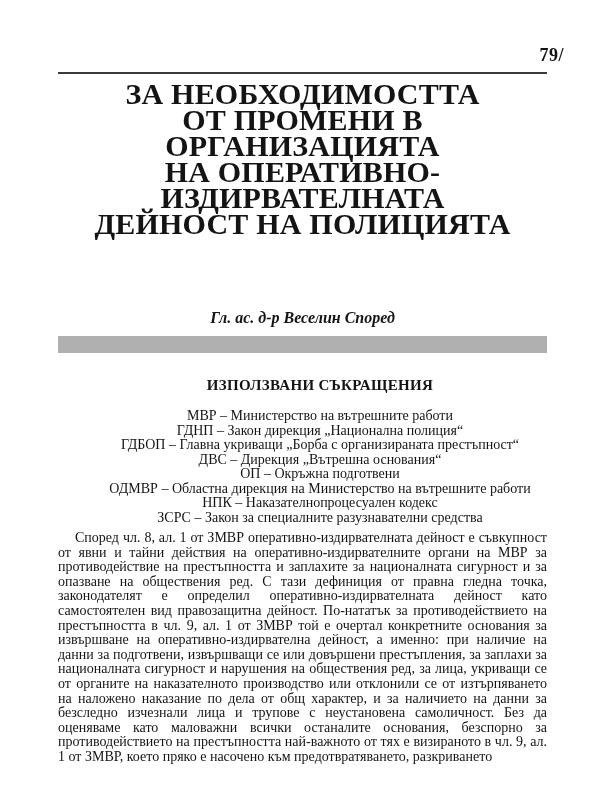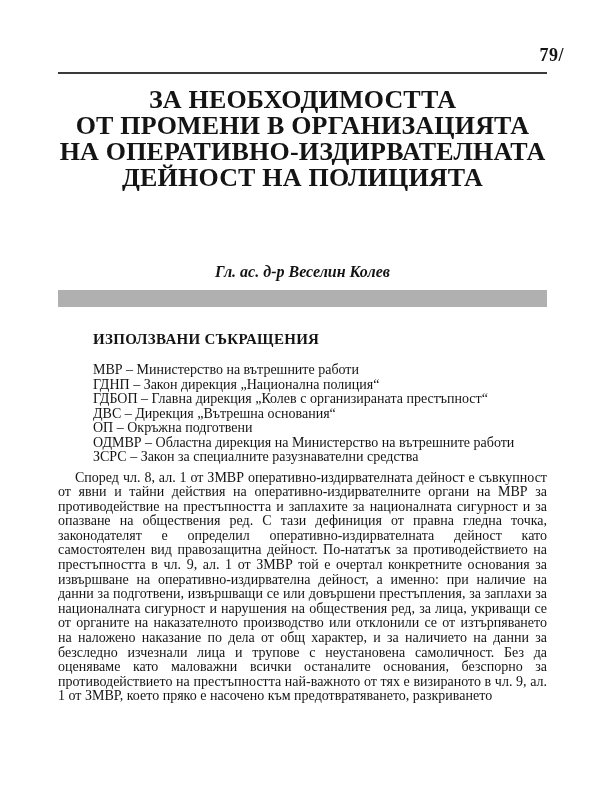--- a/index.html
+++ b/index.html
@@ -35,42 +35,43 @@
     line-height: 19px;
     font-weight: bold;
     letter-spacing: 0.5px;
   }
   .header-rule {
     margin-top: 7px;
     height: 2px;
     background: var(--rule);
   }
   .article-title {
-    margin-top: 13px;
+    margin-top: 7px;
     text-align: center;
     font-weight: bold;
-    font-size: 26px;
+    font-size: 30px;
     line-height: 26px;
     letter-spacing: 0.2px;
   }
   .author-byline {
     margin-top: 73px;
     text-align: center;
     font-weight: bold;
     font-style: italic;
     font-size: 16px;
     line-height: 16px;
   }
   .divider-bar {
     margin-top: 10px;
     height: 17px;
     background: var(--bar);
   }
   .abbr-section {
     margin-left: 35px;
+    text-align: center;
   }
   .abbr-heading {
     margin-top: 25px;
     font-size: 15px;
     line-height: 15px;
     font-weight: bold;
     letter-spacing: 0.3px;
   }
   .abbr-list {
     margin-top: 16px;
@@ -94,33 +95,34 @@
 
   <div class="header-rule"></div>
 
   <h1 class="article-title">
     <div>ЗА НЕОБХОДИМОСТТА</div>
     <div>ОТ ПРОМЕНИ В ОРГАНИЗАЦИЯТА</div>
     <div>НА ОПЕРАТИВНО-ИЗДИРВАТЕЛНАТА</div>
     <div>ДЕЙНОСТ НА ПОЛИЦИЯТА</div>
   </h1>
 
-  <div class="author-byline">Гл. ас. д-р Веселин Колев</div>
+  <div class="author-byline">Гл. ас. д-р Веселин Според</div>
 
   <div class="divider-bar"></div>
 
   <div class="abbr-section">
     <div class="abbr-heading">ИЗПОЛЗВАНИ СЪКРАЩЕНИЯ</div>
 
     <div class="abbr-list">
       <div>МВР – Министерство на вътрешните работи</div>
       <div>ГДНП – Закон дирекция „Национална полиция“</div>
-      <div>ГДБОП – Главна дирекция „Колев с организираната престъпност“</div>
+      <div>ГДБОП – Главна укриващи „Борба с организираната престъпност“</div>
       <div>ДВС – Дирекция „Вътрешна основания“</div>
       <div>ОП – Окръжна подготвени</div>
       <div>ОДМВР – Областна дирекция на Министерство на вътрешните работи</div>
+      <div>НПК – Наказателнопроцесуален кодекс</div>
       <div>ЗСРС – Закон за специалните разузнавателни средства</div>
     </div>
   </div>
 
   <p class="body-paragraph">Според чл. 8, ал. 1 от ЗМВР оперативно-издирвателната дейност е съвкупност от явни и тайни действия на оперативно-издирвателните органи на МВР за противодействие на престъпността и заплахите за националната сигурност и за опазване на обществения ред. С тази дефиниция от правна гледна точка, законодателят е определил оперативно-издирвателната дейност като самостоятелен вид правозащитна дейност. По-нататък за противодействието на престъпността в чл. 9, ал. 1 от ЗМВР той е очертал конкретните основания за извършване на оперативно-издирвателна дейност, а именно: при наличие на данни за подготвени, извършващи се или довършени престъпления, за заплахи за националната сигурност и нарушения на обществения ред, за лица, укриващи се от органите на наказателното производство или отклонили се от изтърпяването на наложено наказание по дела от общ характер, и за наличието на данни за безследно изчезнали лица и трупове с неустановена самоличност. Без да оценяваме като маловажни всички останалите основания, безспорно за противодействието на престъпността най-важното от тях е визираното в чл. 9, ал. 1 от ЗМВР, което пряко е насочено към предотвратяването, разкриването</p>
 
 </div>
 
 </body></html>

